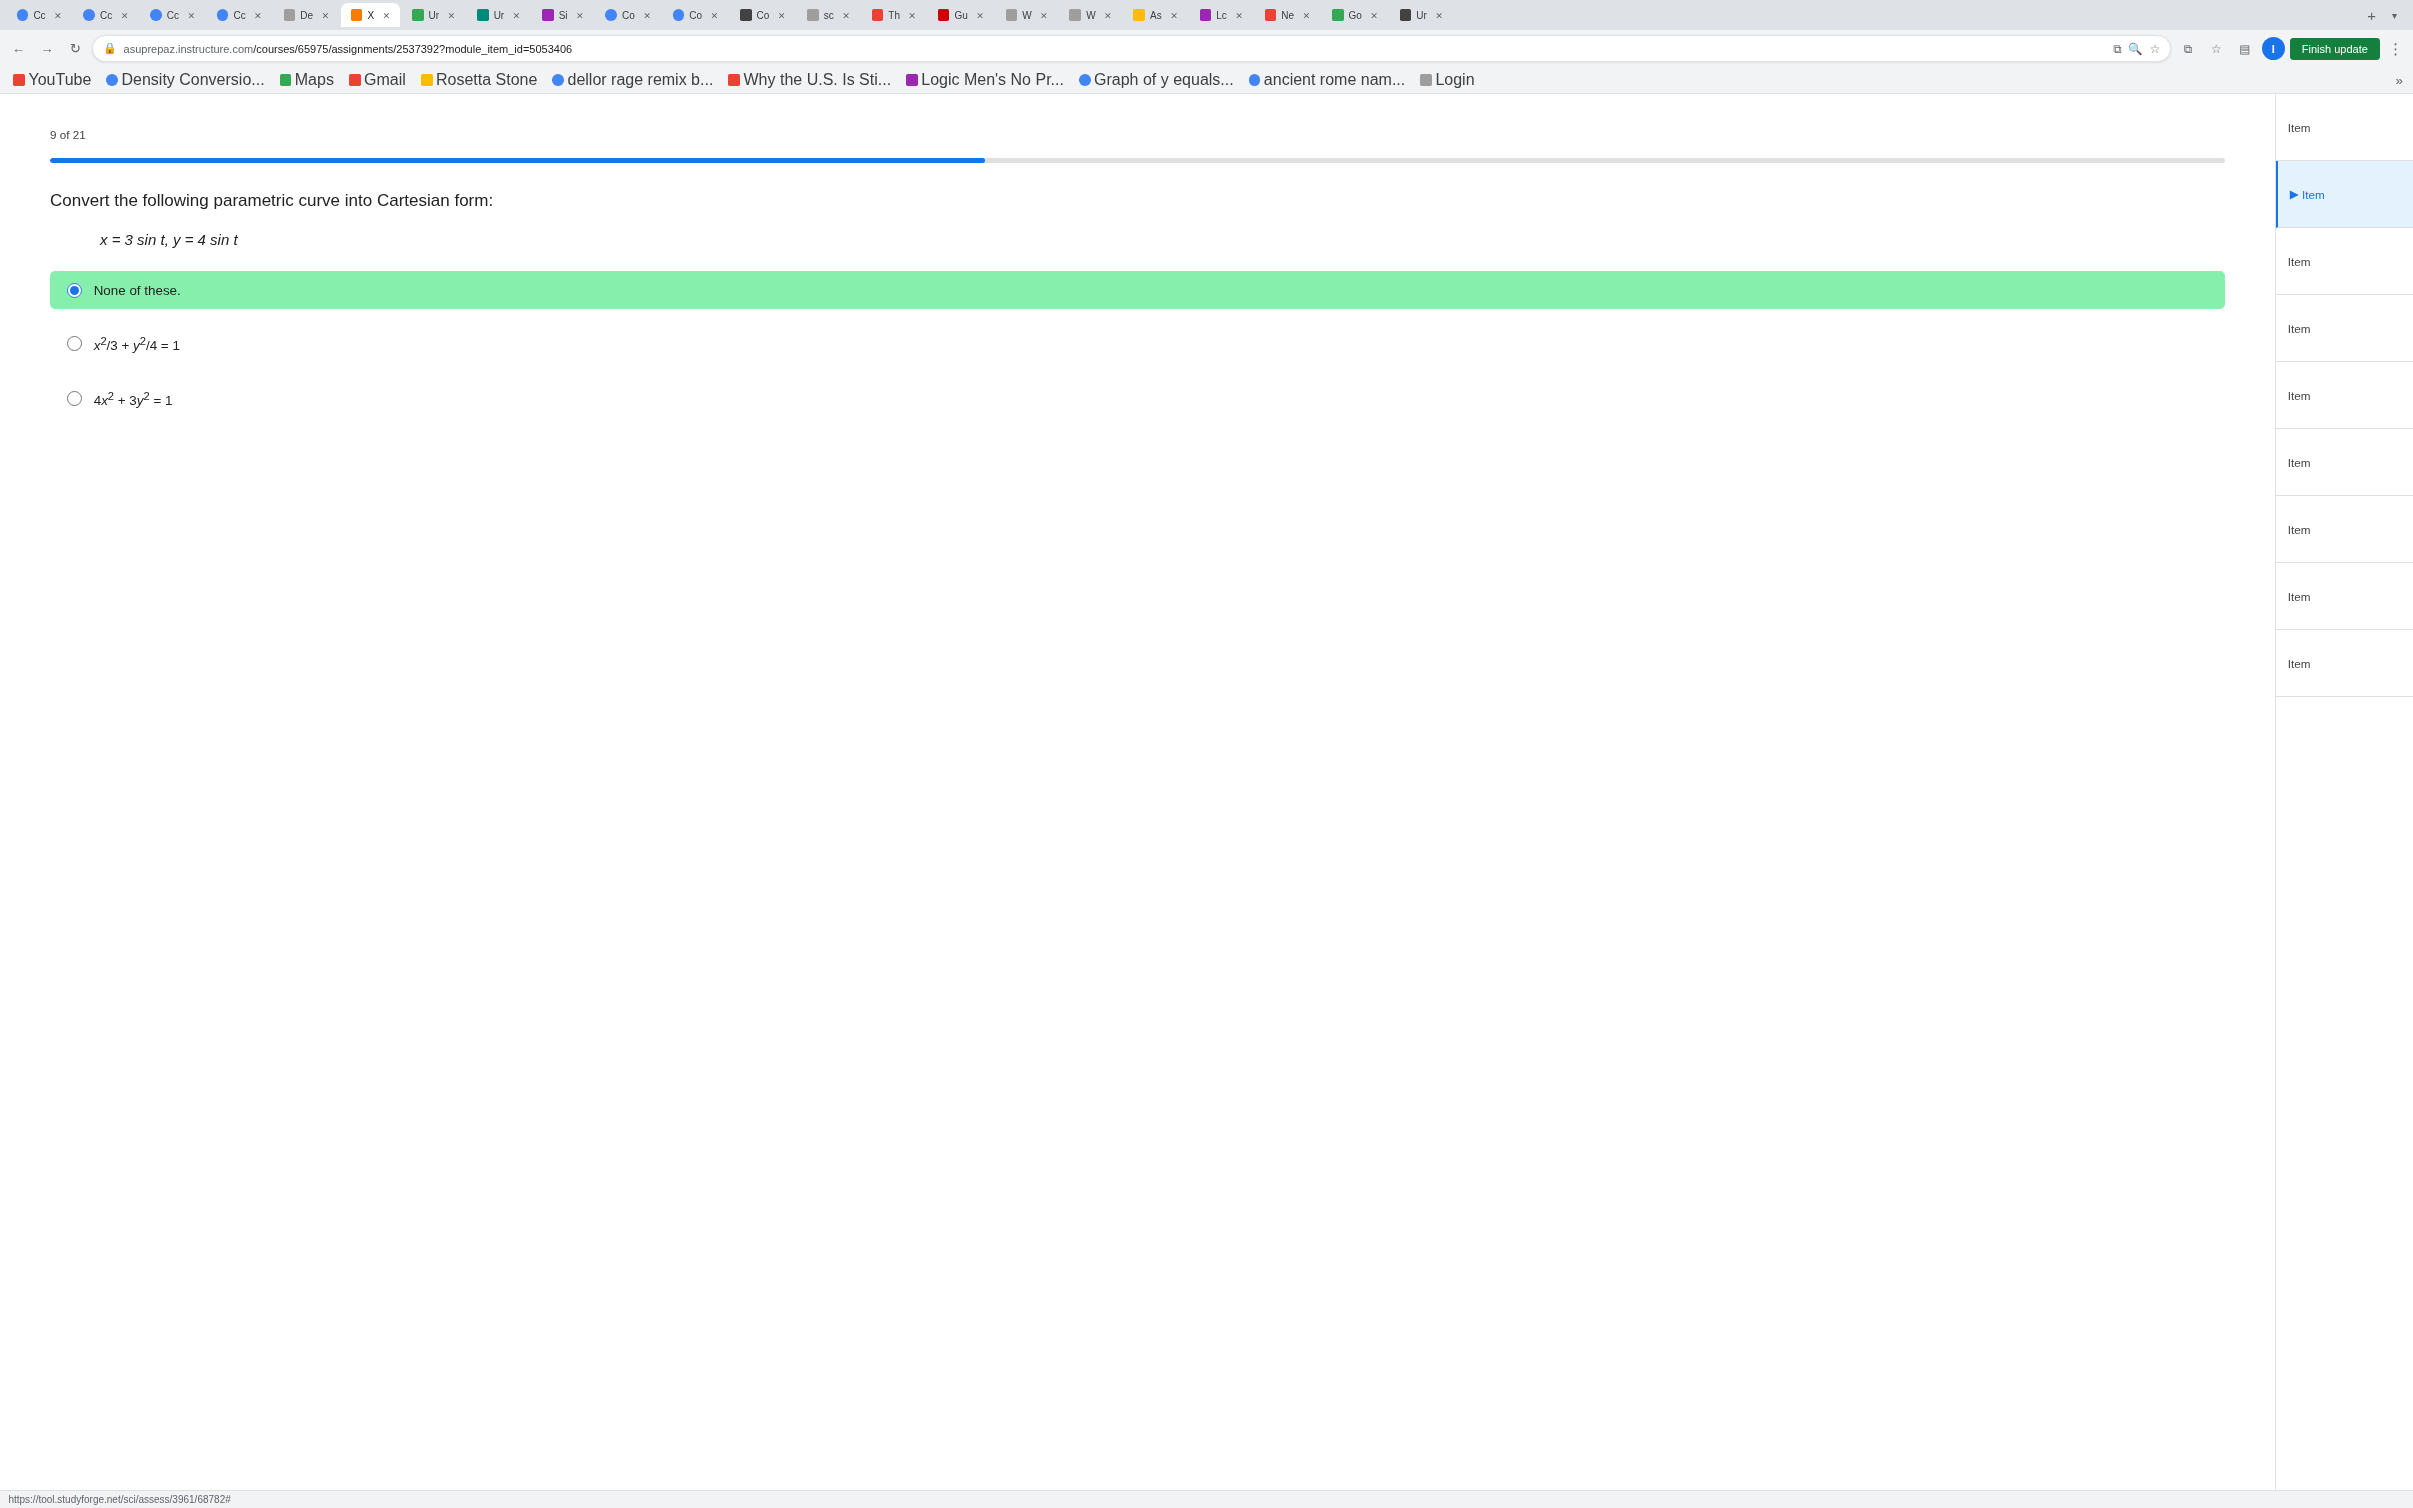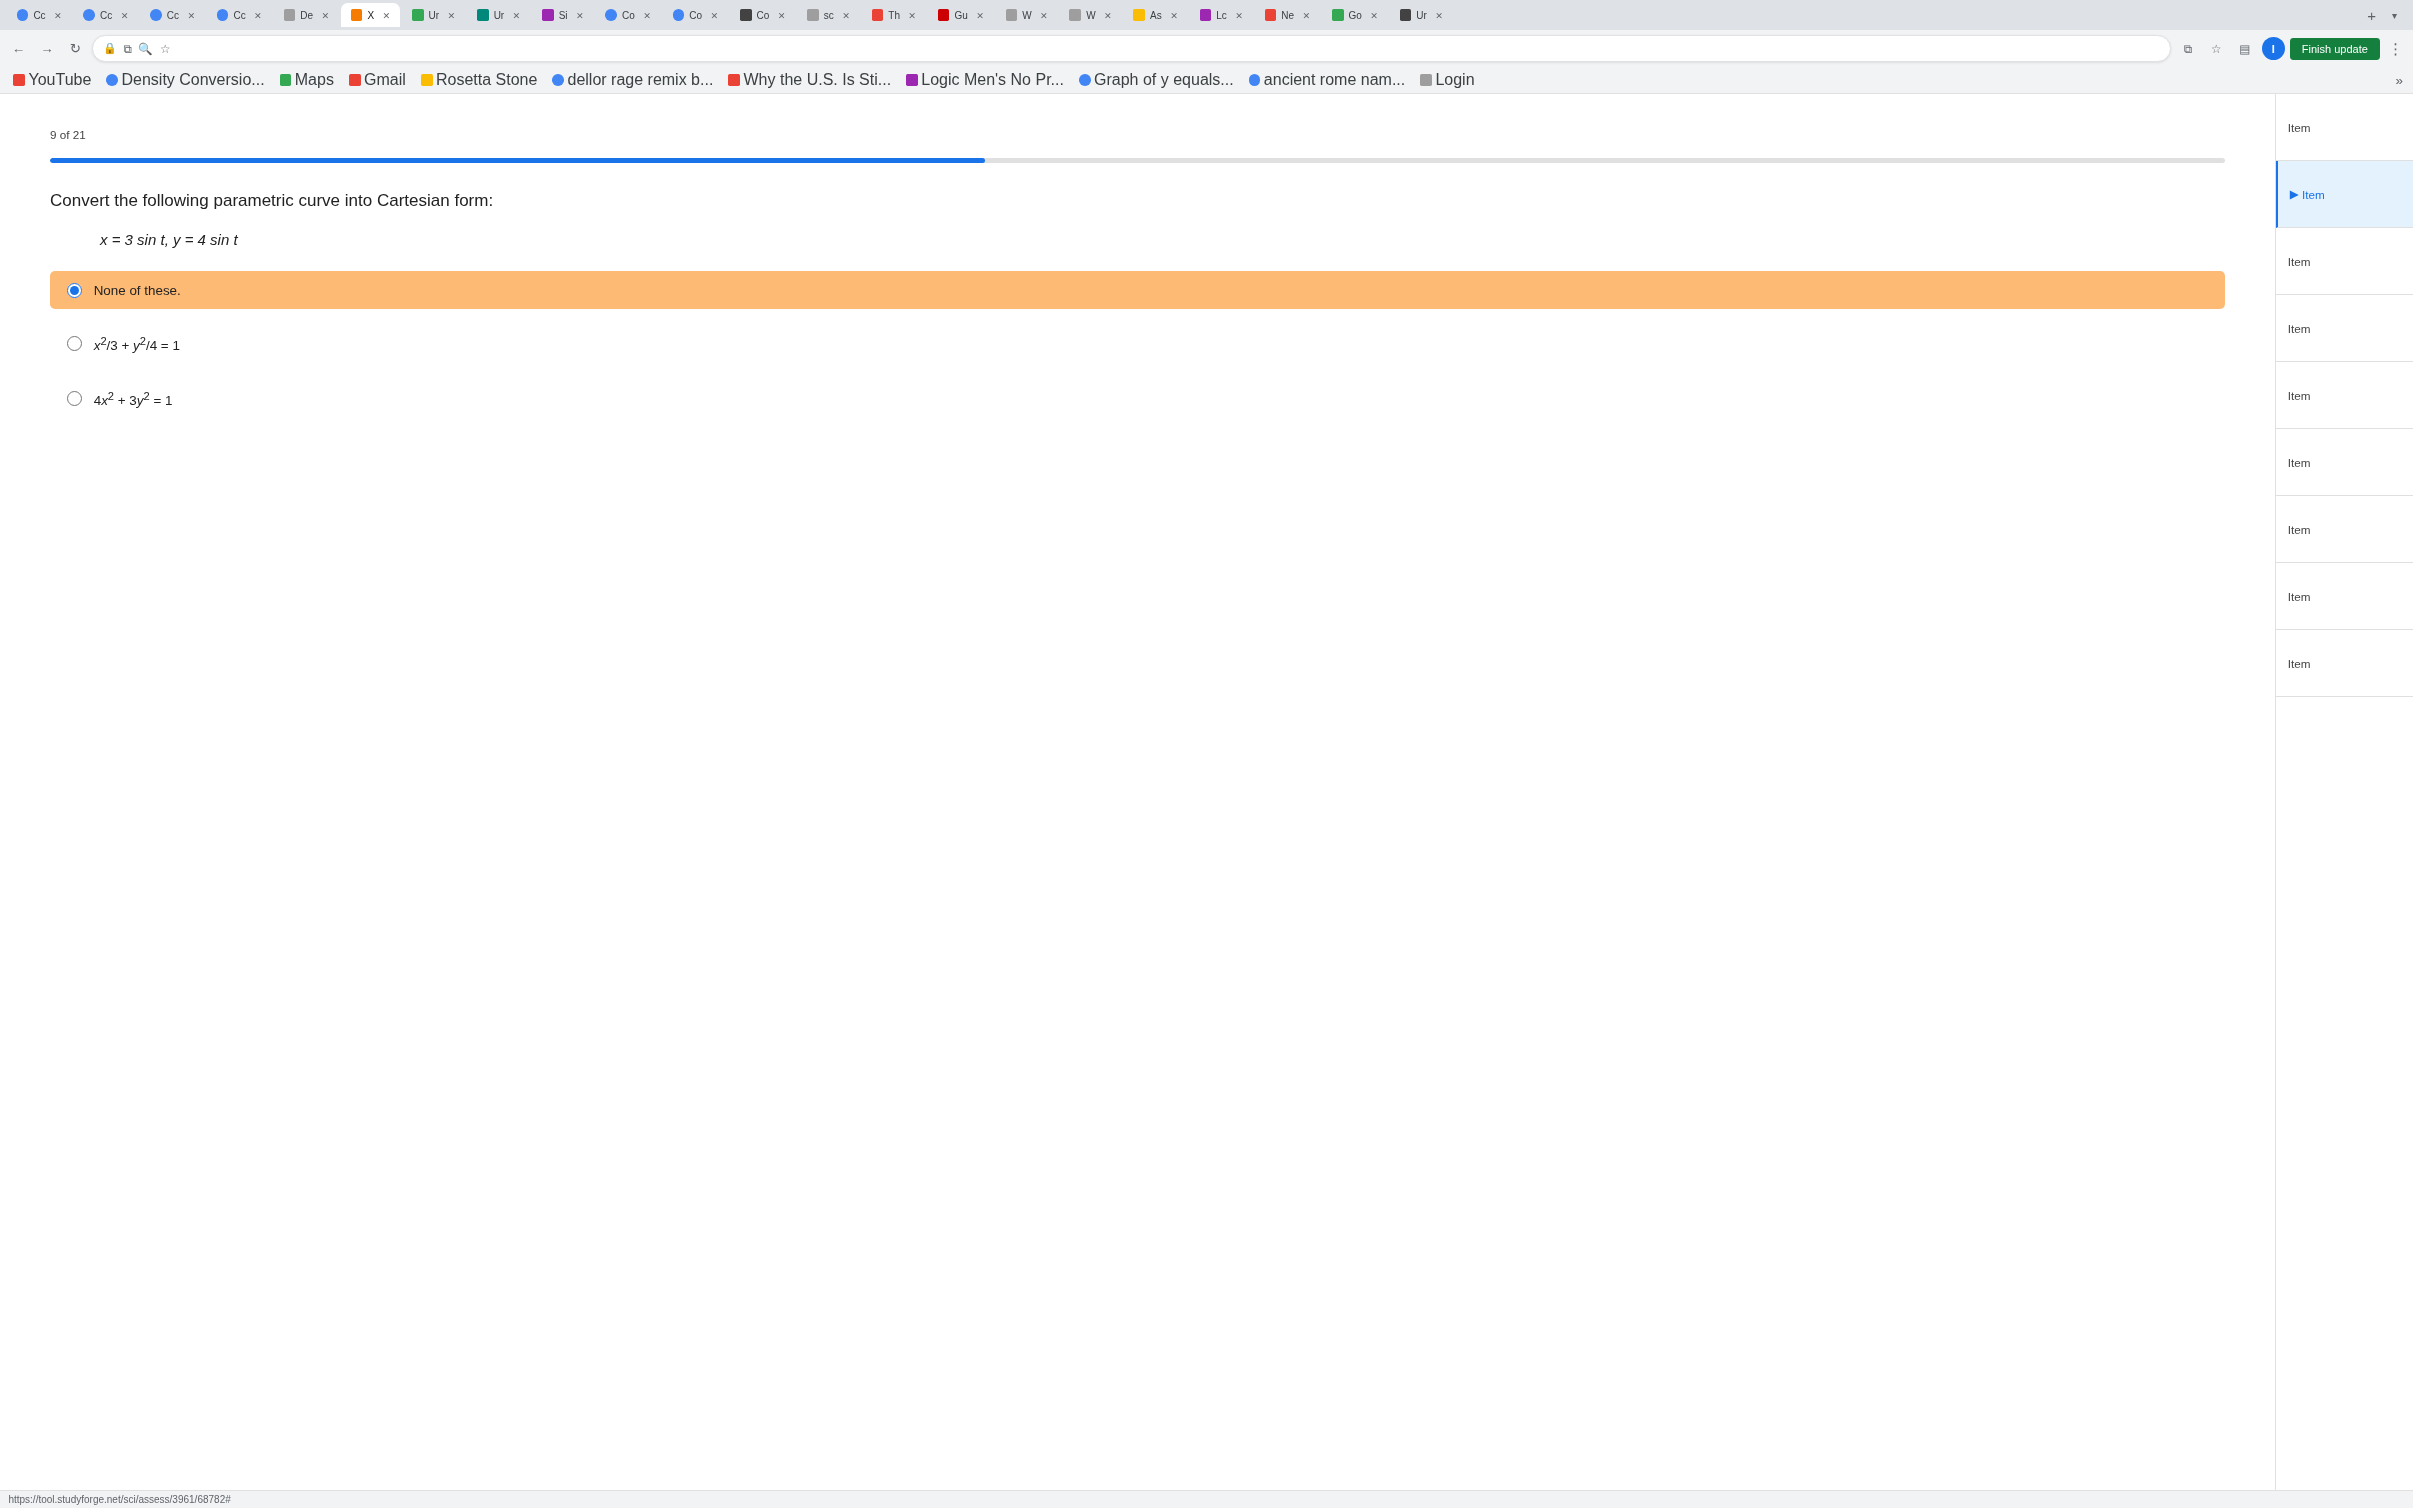--- a/index.html
+++ b/index.html
@@ -99,21 +99,21 @@
       font-size: 15px; color: #222; margin-bottom: 23.5px;
       font-style: italic; padding-left: 50px;
     }
 
     .answer-option {
       display: flex; align-items: center; gap: 11.7px;
       margin-bottom: 13.4px; padding: 11.7px 17px;
       border-radius: 5px; cursor: pointer;
     }
     .answer-option.selected {
-      background: #fdba74;
+      background: #86efac;
     }
     .answer-option input[type="radio"] {
       width: 15px; height: 15px; cursor: pointer; accent-color: #1a73e8; flex-shrink: 0;
     }
     .answer-text {
       font-size: 13.4px; color: #222;
     }
 
     
     .right-sidebar {
@@ -273,20 +273,23 @@
     <button class="new-tab-btn">+</button>
     <button class="nav-btn" style="font-size:10px;">▾</button>
   </div>
 
   <div class="address-bar-row">
     <button class="nav-btn">←</button>
     <button class="nav-btn">→</button>
     <button class="nav-btn">↻</button>
     <div class="address-box">
       <span style="color:#5f6368;font-size:11px;">🔒</span>
+      <span class="address-text">
+        <span class="address-url-base">asuprepaz.instructure.com</span><span class="address-url-path">/courses/65975/assignments/2537392?module_item_id=5053406</span>
+      </span>
       <div class="address-icons">
         <span class="addr-icon">⧉</span>
         <span class="addr-icon">🔍</span>
         <span class="addr-icon">☆</span>
       </div>
     </div>
     <button class="nav-btn" style="font-size:11.7px;">⧉</button>
     <button class="nav-btn" style="font-size:11.7px;">☆</button>
     <button class="nav-btn" style="font-size:11.7px;">▤</button>
     <button class="profile-btn">I</button>

